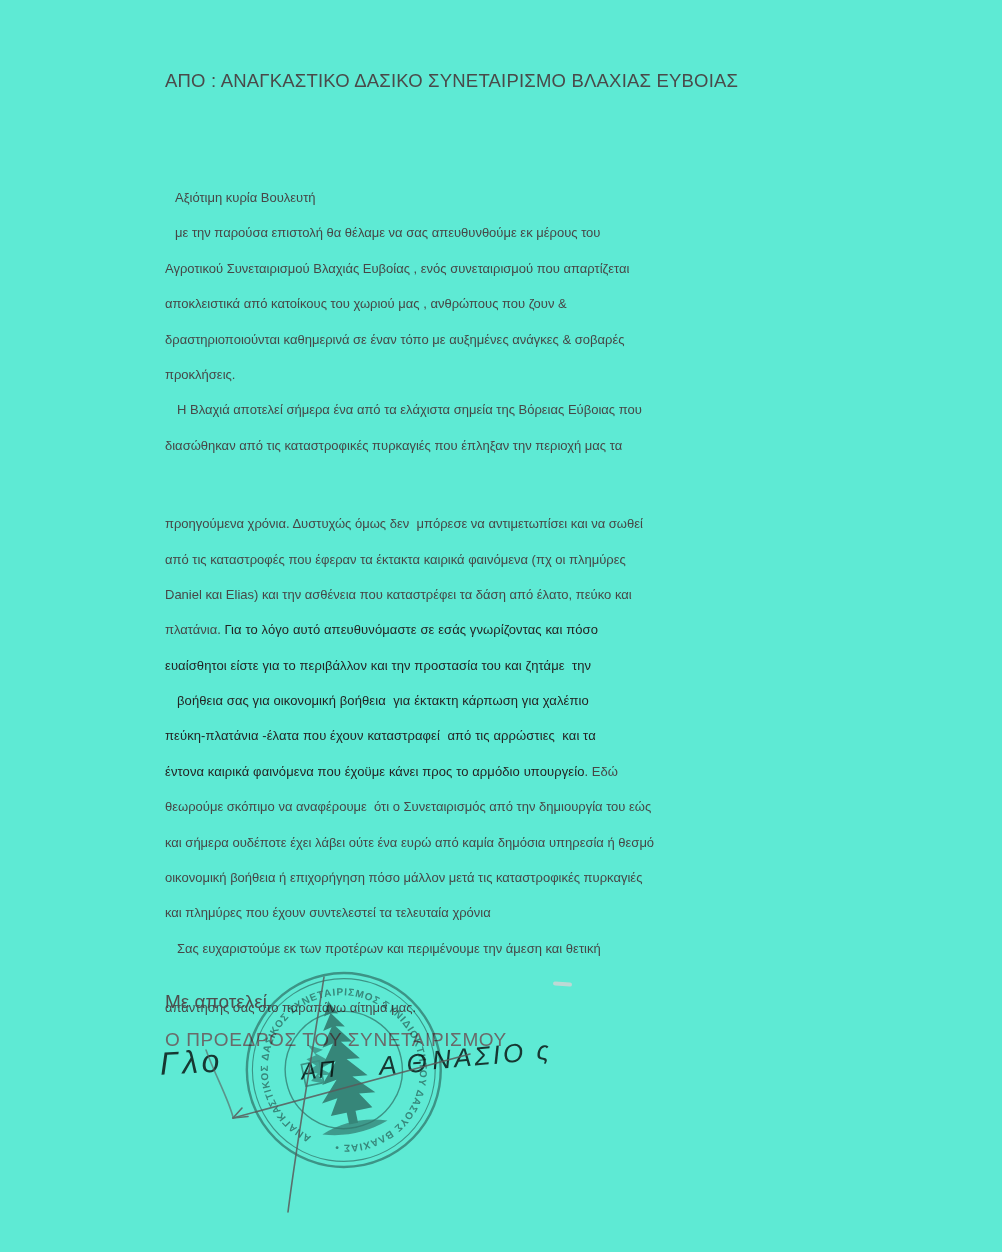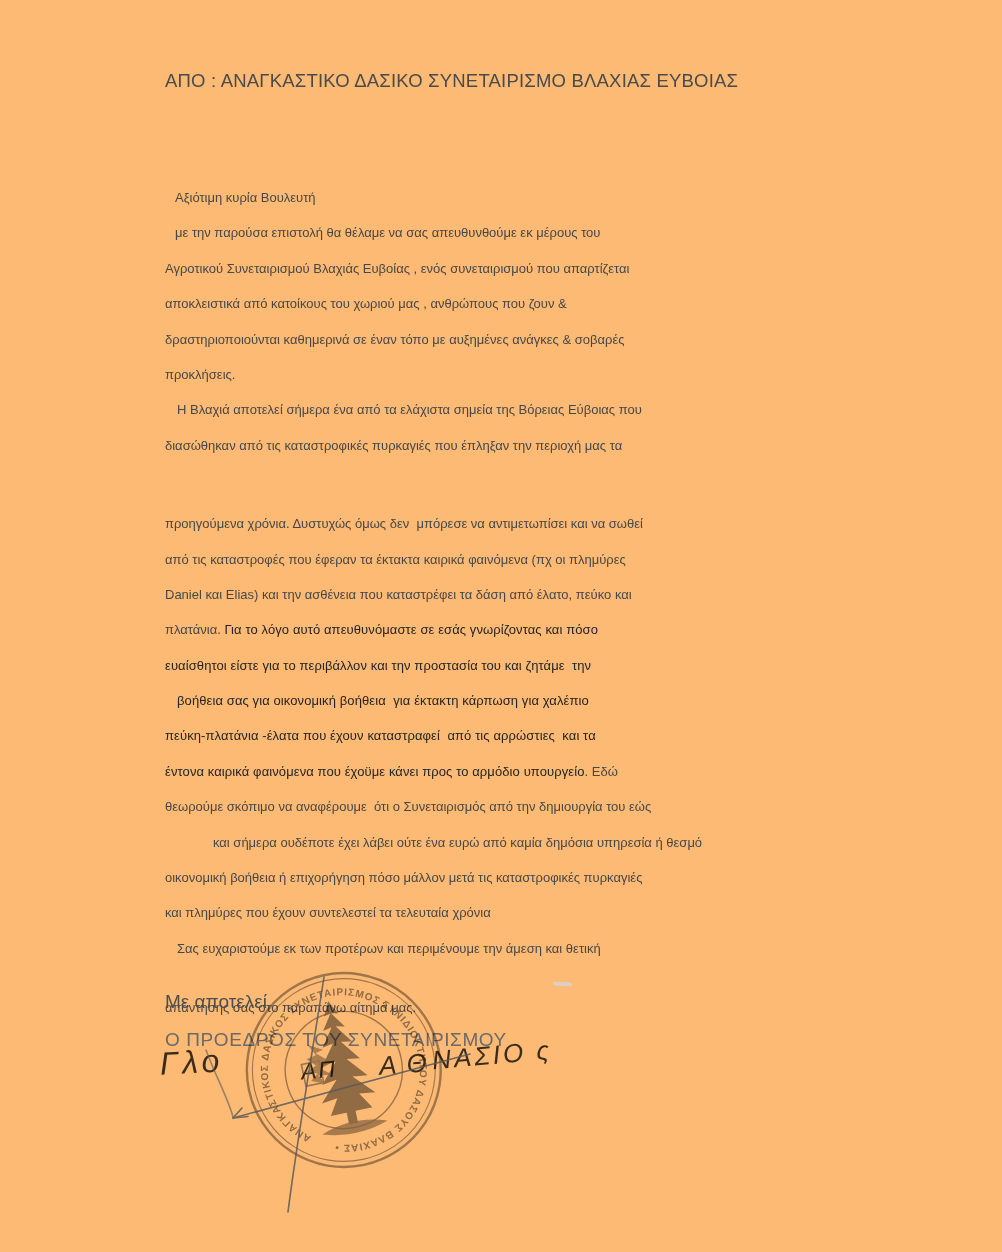--- a/index.html
+++ b/index.html
@@ -5,21 +5,21 @@
   html,body{margin:0;padding:0;}
   body{
     width:1002px;height:1252px;
     background:#ffffff;
     font-family:"Liberation Sans","DejaVu Sans",sans-serif;
     overflow:hidden;
     position:relative;
   }
   .page{
     position:absolute;left:0;top:0;width:1002px;height:1252px;
-    background:#fdba74;
+    background:#5eead4;
   }
   
   .hdr{
     position:absolute;left:165px;width:760px;
     font-size:18.5px;color:#4a4a4a;letter-spacing:.2px;
     white-space:pre-wrap;
   }
   .hdr.from{top:70px;}
   .hdr.to{top:107px;}
   
@@ -88,21 +88,21 @@
       <div class="bline" style="padding-left: 0px;"><span class="seg">διασώθηκαν από τις καταστροφικές πυρκαγιές που έπληξαν την περιοχή μας τα</span></div>
       <div class="bline" style="padding-left: 0px; margin-top: 43px;"><span class="seg">προηγούμενα χρόνια. Δυστυχώς όμως δεν  μπόρεσε να αντιμετωπίσει και να σωθεί</span></div>
       <div class="bline" style="padding-left: 0px;"><span class="seg">από τις καταστροφές που έφεραν τα έκτακτα καιρικά φαινόμενα (πχ οι πλημύρες</span></div>
       <div class="bline" style="padding-left: 0px;"><span class="seg">Daniel και Elias) και την ασθένεια που καταστρέφει τα δάση από έλατο, πεύκο και</span></div>
       <div class="bline" style="padding-left: 0px;"><span class="seg">πλατάνια. </span><span class="seg bold">Για το λόγο αυτό απευθυνόμαστε σε εσάς γνωρίζοντας και πόσο</span></div>
       <div class="bline" style="padding-left: 0px;"><span class="seg bold">ευαίσθητοι είστε για το περιβάλλον και την προστασία του και ζητάμε  την</span></div>
       <div class="bline" style="padding-left: 0px; margin-left: 12px;"><span class="seg bold">βοήθεια σας για οικονομική βοήθεια  για έκτακτη κάρπωση για χαλέπιο</span></div>
       <div class="bline" style="padding-left: 0px;"><span class="seg bold">πεύκη-πλατάνια -έλατα που έχουν καταστραφεί  από τις αρρώστιες  και τα</span></div>
       <div class="bline" style="padding-left: 0px;"><span class="seg bold">έντονα καιρικά φαινόμενα που έχοϋμε κάνει προς το αρμόδιο υπουργείο</span><span class="seg">. Εδώ</span></div>
       <div class="bline" style="padding-left: 0px;"><span class="seg">θεωρούμε σκόπιμο να αναφέρουμε  ότι ο Συνεταιρισμός από την δημιουργία του εώς</span></div>
-      <div class="bline" style="padding-left: 0px; margin-left: 48px;"><span class="seg">και σήμερα ουδέποτε έχει λάβει ούτε ένα ευρώ από καμία δημόσια υπηρεσία ή θεσμό</span></div>
+      <div class="bline" style="padding-left: 0px;"><span class="seg">και σήμερα ουδέποτε έχει λάβει ούτε ένα ευρώ από καμία δημόσια υπηρεσία ή θεσμό</span></div>
       <div class="bline" style="padding-left: 0px;"><span class="seg">οικονομική βοήθεια ή επιχορήγηση πόσο μάλλον μετά τις καταστροφικές πυρκαγιές</span></div>
       <div class="bline" style="padding-left: 0px;"><span class="seg">και πλημύρες που έχουν συντελεστεί τα τελευταία χρόνια</span></div>
       <div class="bline" style="padding-left: 12px;"><span class="seg">Σας ευχαριστούμε εκ των προτέρων και περιμένουμε την άμεση και θετική</span></div>
       <div class="bline" style="padding-left: 0px; margin-top: 24px;"><span class="seg">απάντησης σας στο παραπάνω αίτημά μας.</span></div>
     </div>
 
   <div class="regards">Με αποτελεί</div>
   <div class="signer-title">Ο ΠΡΟΕΔΡΟΣ ΤΟΥ ΣΥΝΕΤΑΙΡΙΣΜΟΥ</div>
 
   <div class="stamp">

